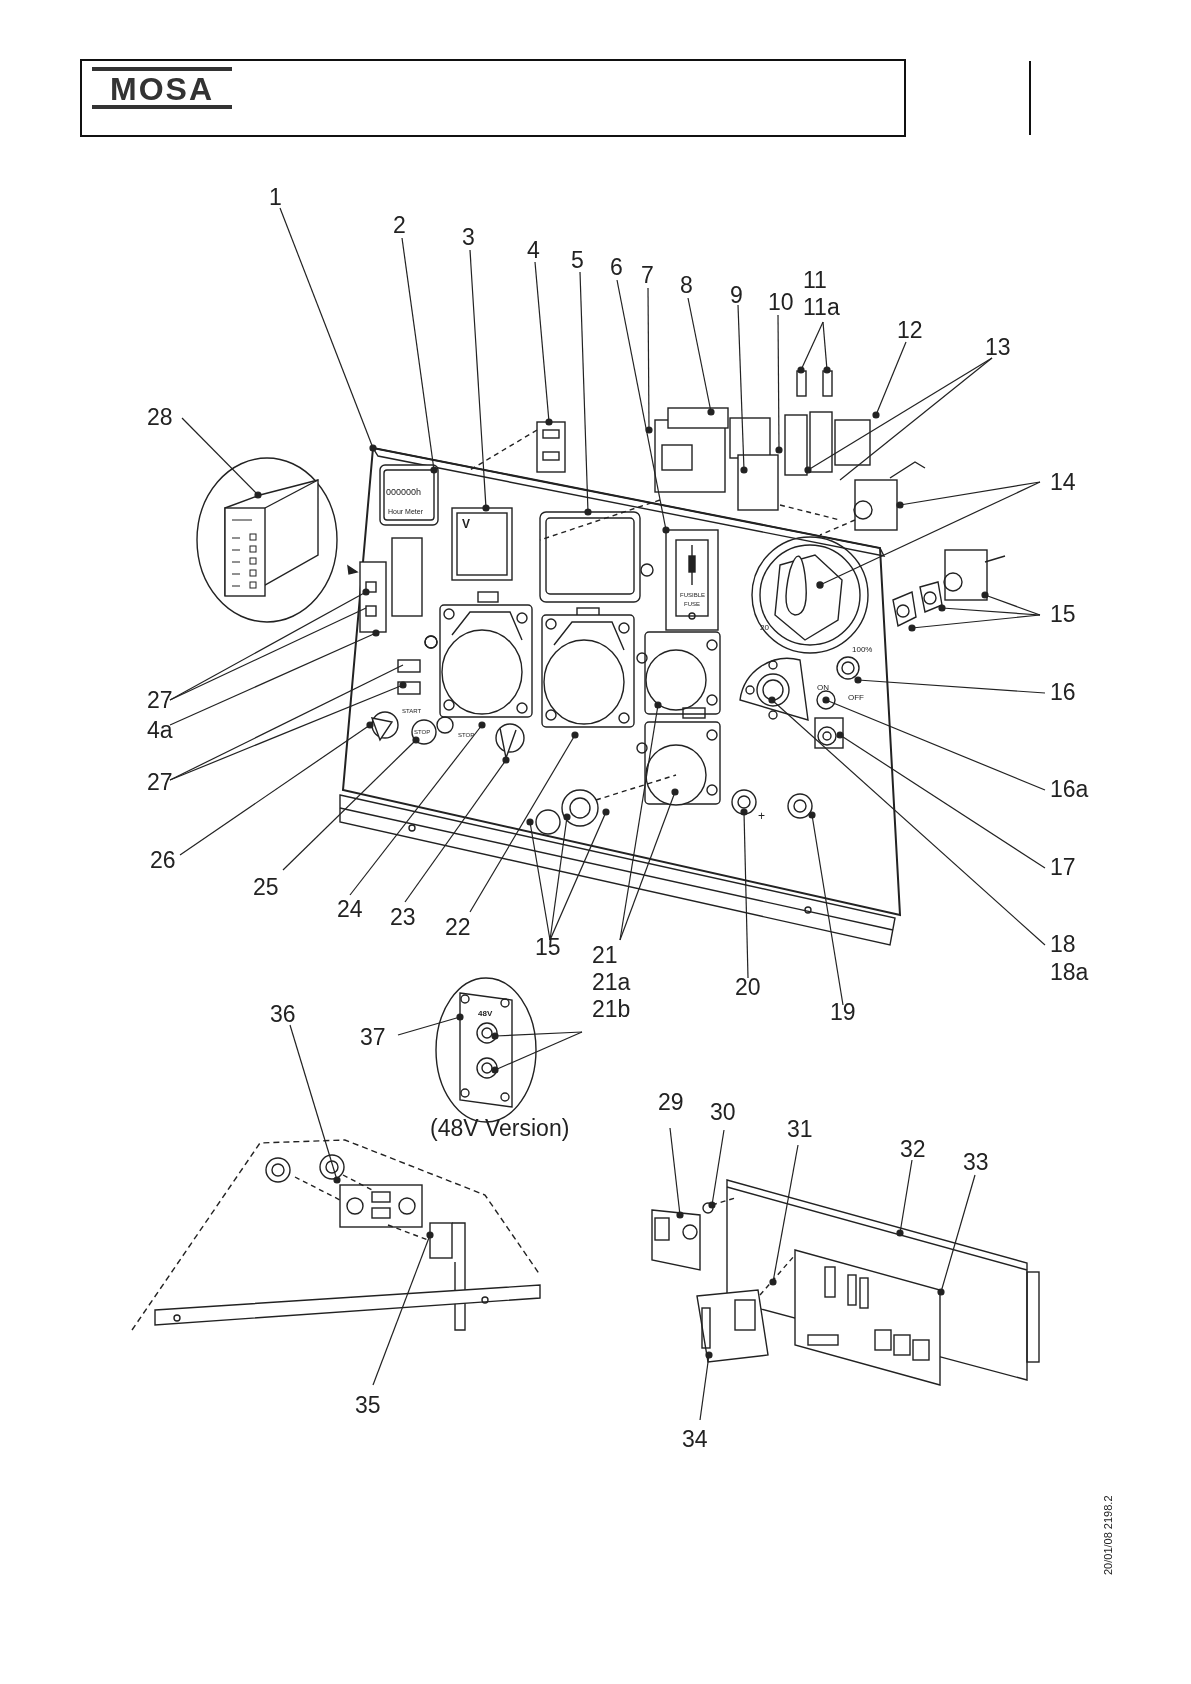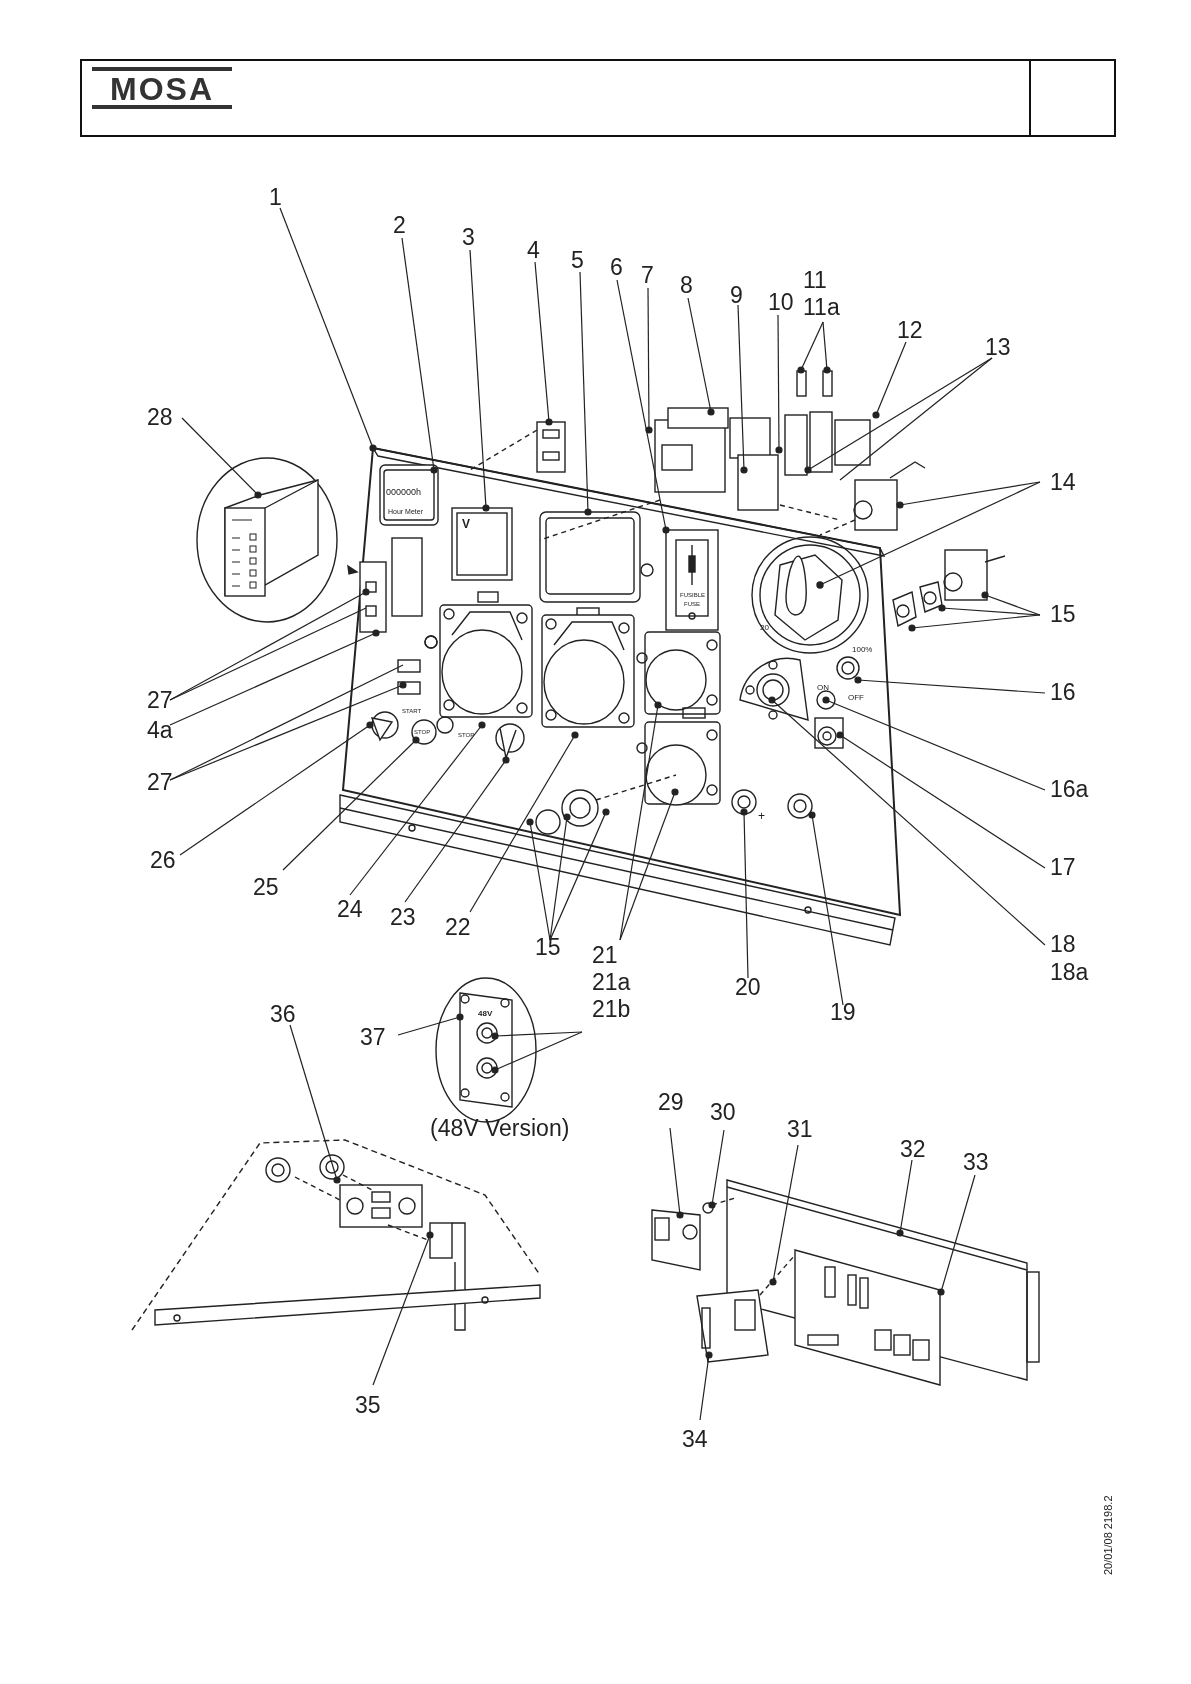--- a/index.html
+++ b/index.html
@@ -1,17 +1,17 @@
 <!DOCTYPE html>
 <html><head>
 <meta charset="utf-8">
 <style>
   html,body{margin:0;padding:0;background:#fff;}
   body{width:1191px;height:1684px;position:relative;overflow:hidden;font-family:"Liberation Sans",sans-serif;color:#222;}
-  .header{position:absolute;left:80px;top:59px;width:1036px;height:78px;border:2px solid #111;box-sizing:border-box;}
+  .header{position:absolute;left:80px;top:59px;width:826px;height:78px;border:2px solid #111;box-sizing:border-box;}
   .header .divider{position:absolute;left:947px;top:0;width:2px;height:100%;background:#111;}
   .logo{position:absolute;left:10px;top:6px;width:150px;height:44px;}
   .page-num-box{position:absolute;left:949px;top:0;width:85px;height:100%;}
   svg.drawing{position:absolute;left:0;top:0;}
   .lbl{font-family:"Liberation Sans",sans-serif;font-size:23px;fill:#222;}
   .small{font-family:"Liberation Sans",sans-serif;fill:#222;}
 </style>
 </head>
 <body>
 

